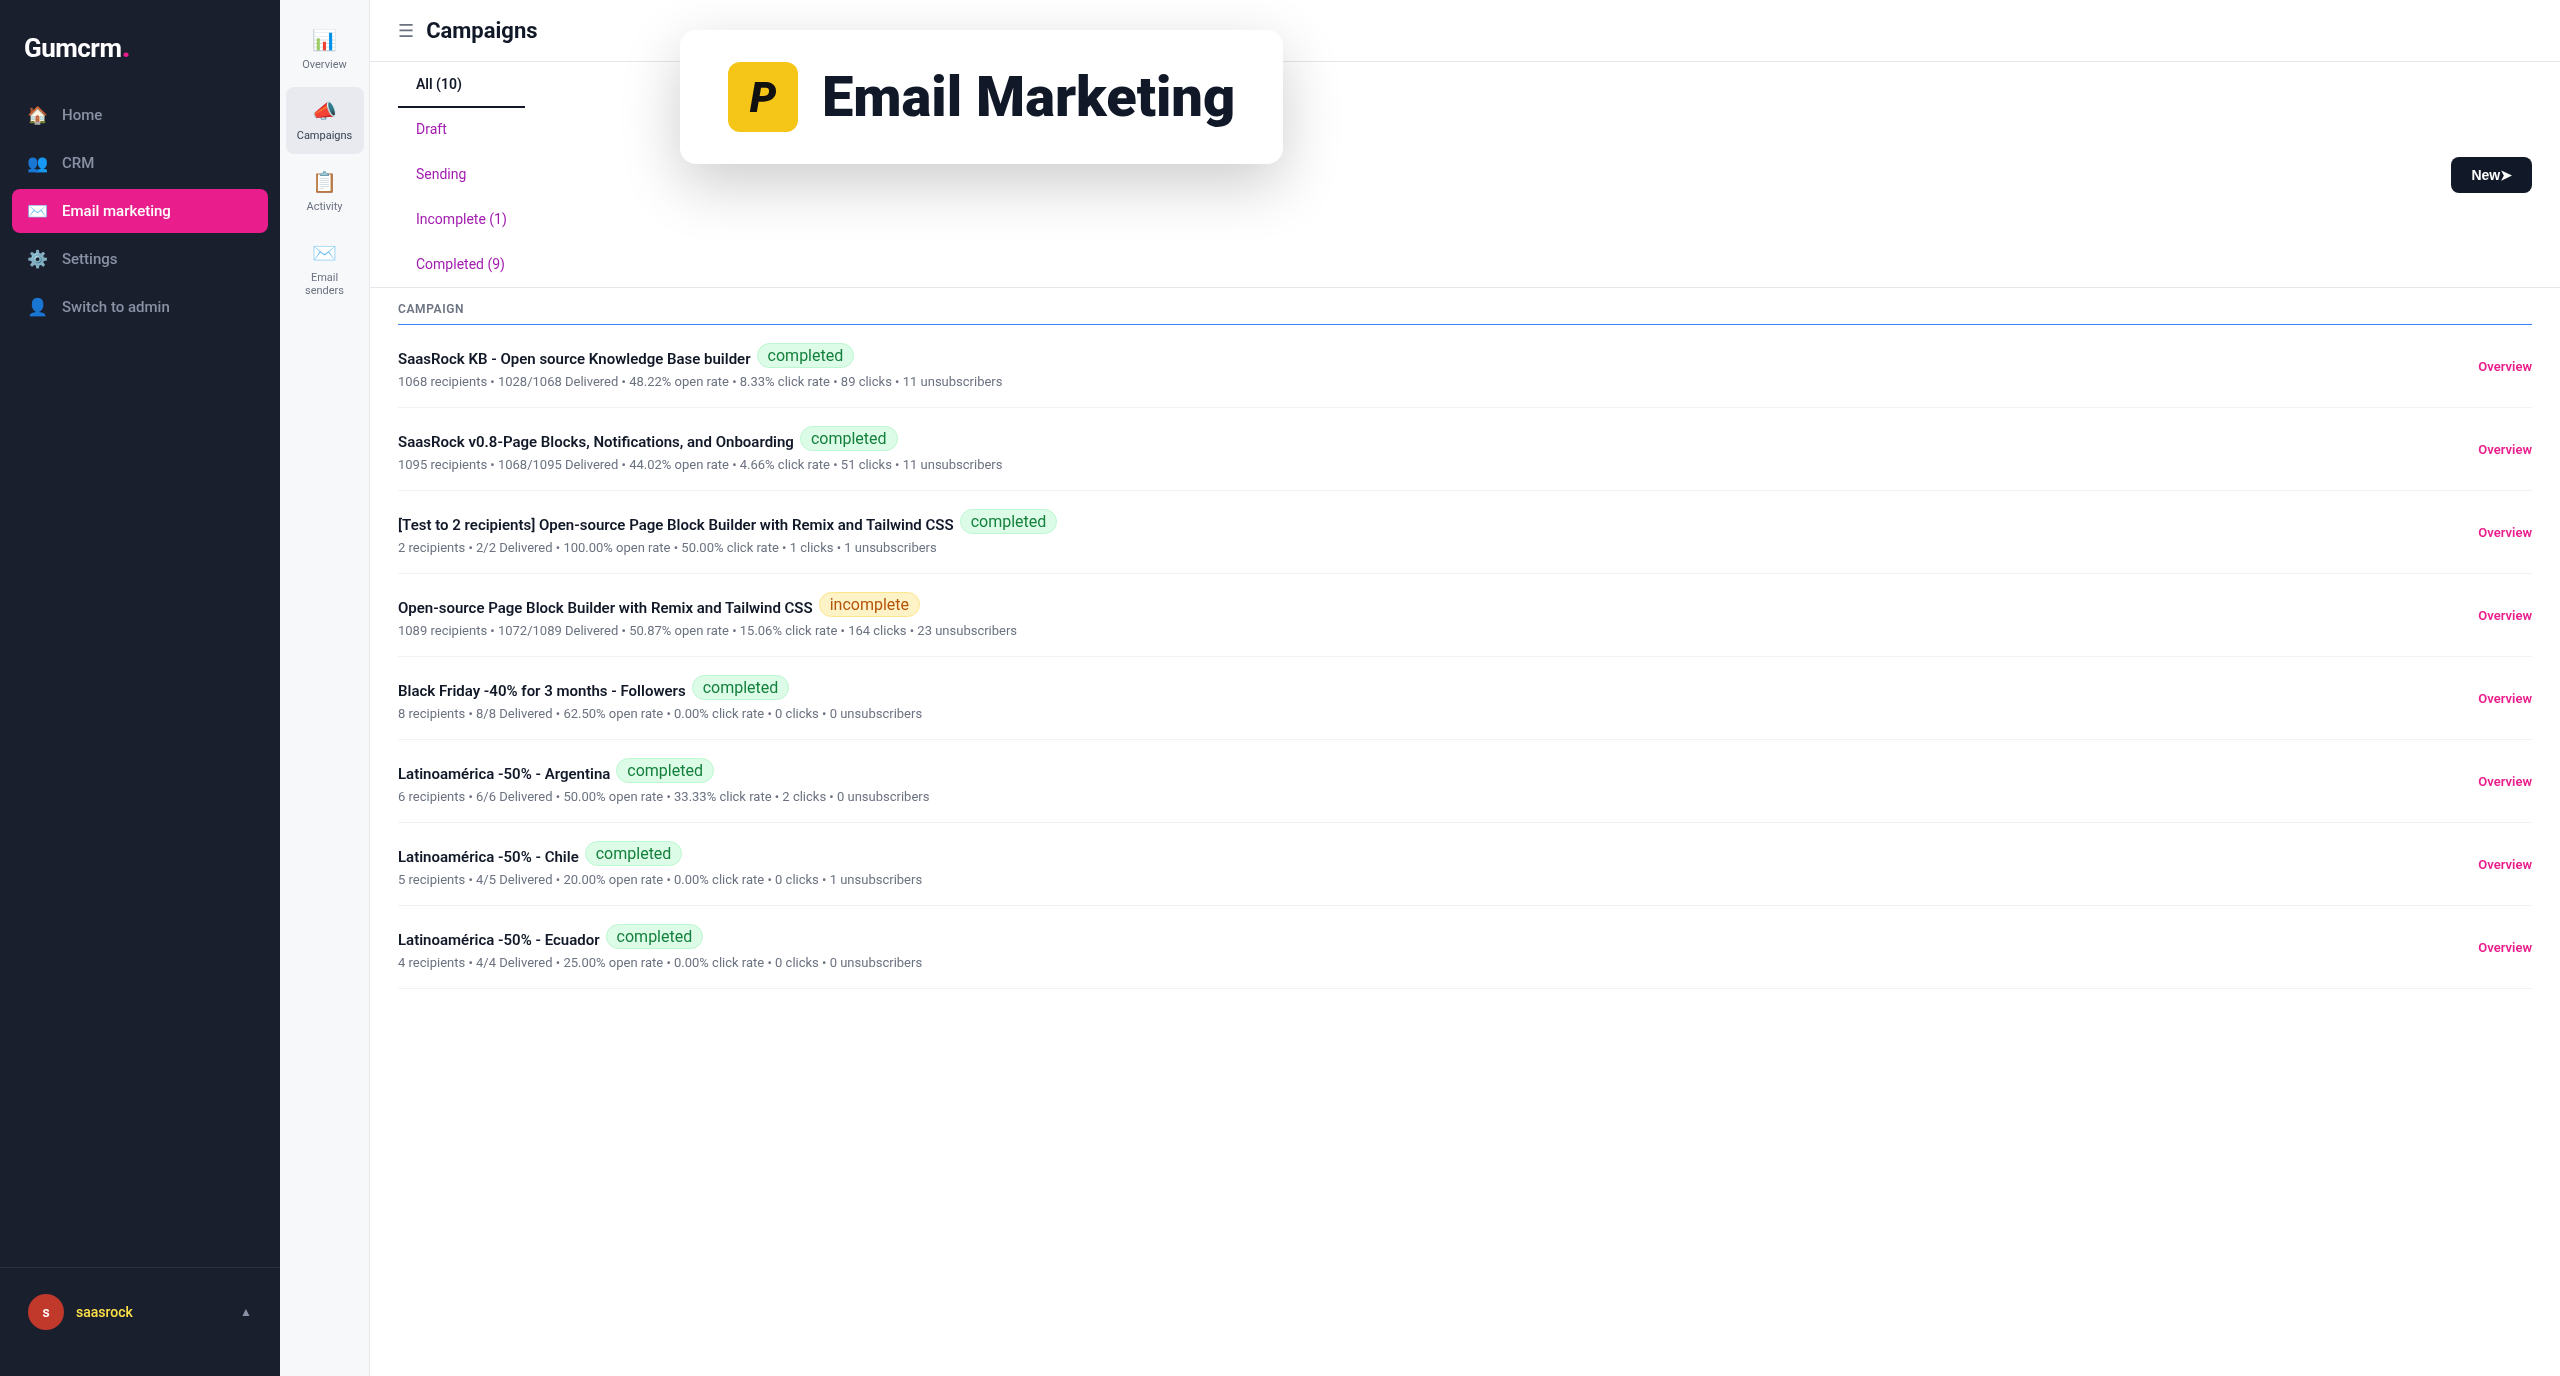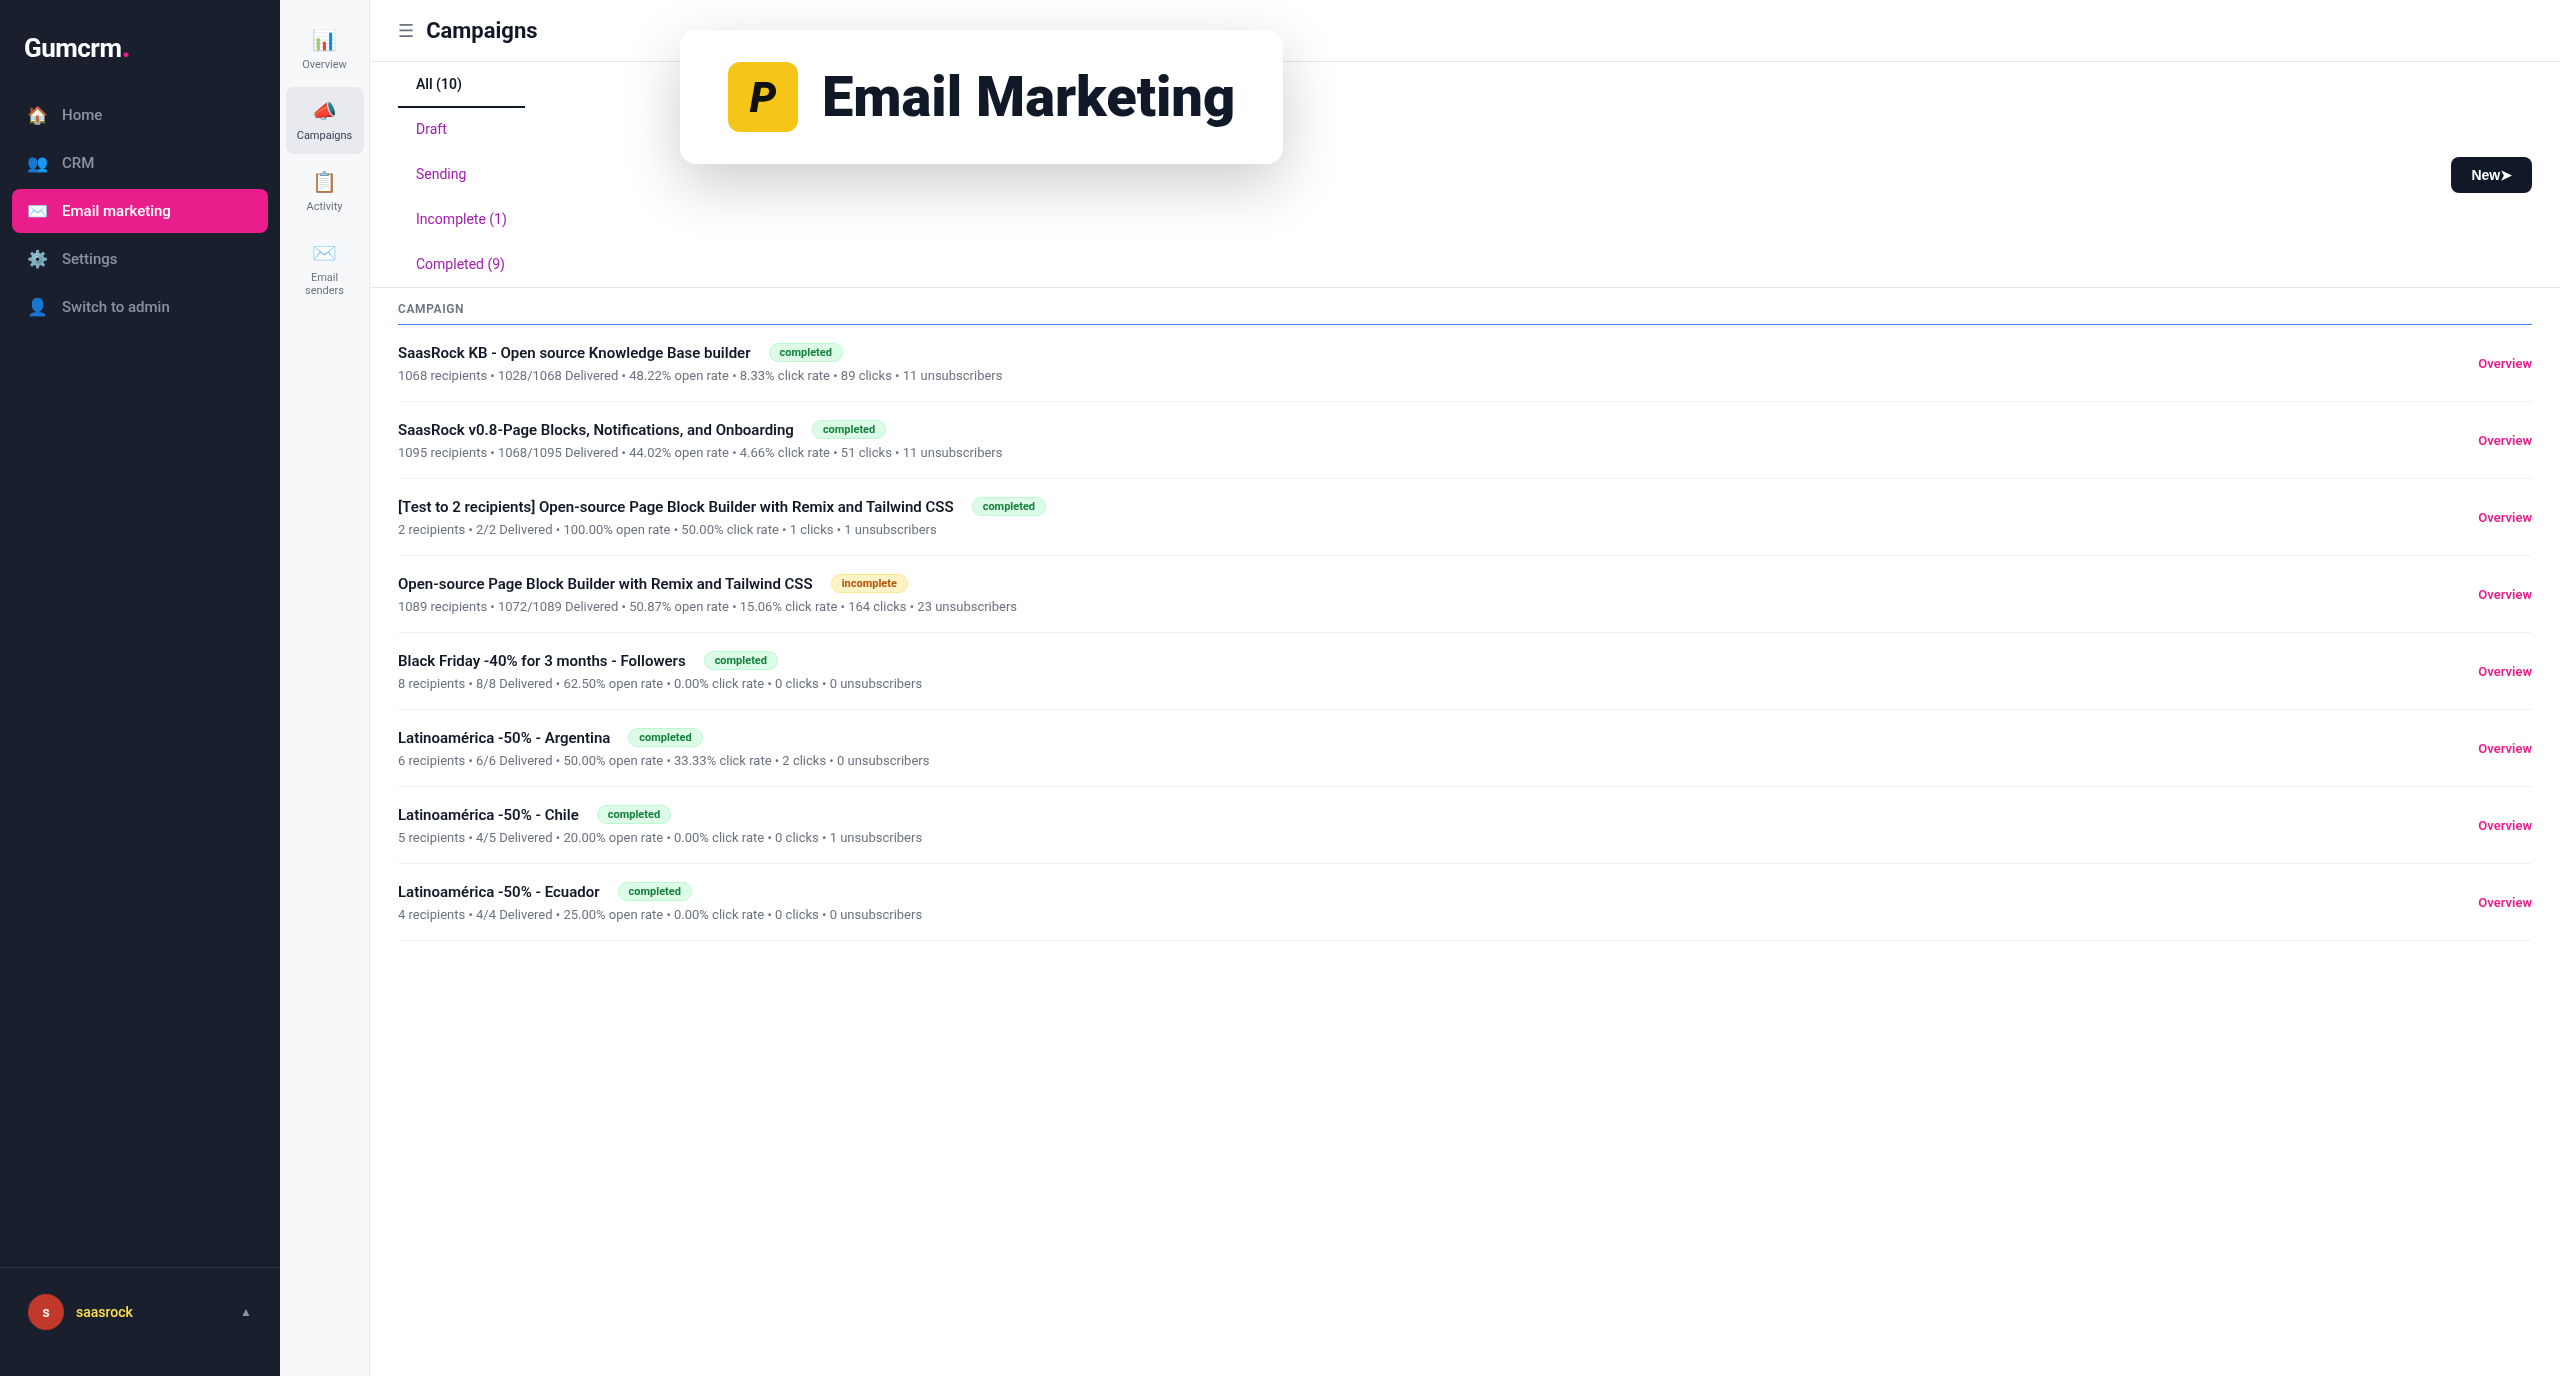--- a/index.html
+++ b/index.html
@@ -264,35 +264,35 @@
       border-bottom: 1px solid #f0f2f5;
     }
 
     .campaign-info {
       flex: 1;
     }
 
     .campaign-name-row {
       display: flex;
       align-items: flex-end;
-      gap: 18px;
+      gap: 6px;
       margin-bottom: 6px;
     }
 
     .campaign-name {
       font-size: 15px;
       font-weight: 600;
       color: #111827;
     }
 
     .badge {
       padding: 2px 10px;
       border-radius: 20px;
-      font-size: 11px;
-      font-weight: 700;
+      font-size: 16px;
+      font-weight: 400;
       white-space: nowrap;
     }
 
     .badge-completed {
       background: #dcfce7;
       color: #15803d;
       border: 1px solid #bbf7d0;
     }
 
     .badge-incomplete {

